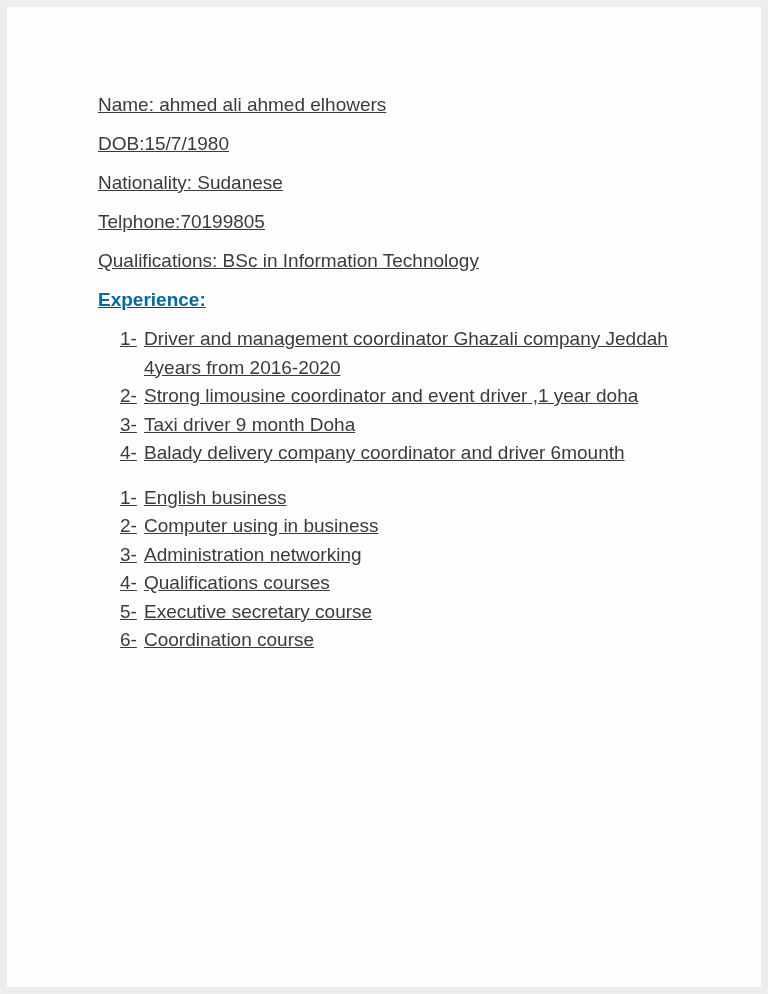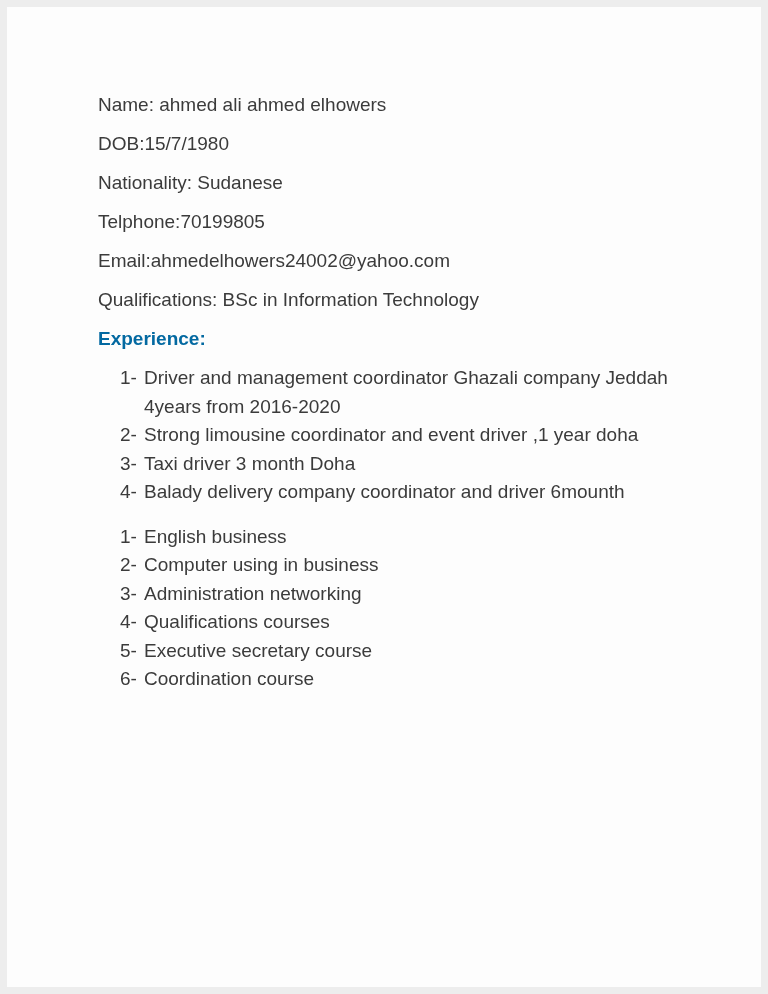--- a/index.html
+++ b/index.html
@@ -13,20 +13,21 @@
   }
   .page {
     position: absolute;
     left: 7px;
     top: 7px;
     width: 754px;
     height: 980px;
     background: #fdfdfd;
     color: #3b3b3b;
     overflow: hidden;
+    text-decoration: underline;
   }
   .content {
     padding: 86px 58px 0 91px;
   }
   .field {
     font-size: 19px;
     line-height: 24px;
     margin: 0 0 15px 0;
   }
   .section-heading {
@@ -65,21 +66,20 @@
 </head>
 <body>
 
 <div class="page">
   <div class="content">
 
     <p class="field">Name: ahmed ali ahmed elhowers</p>
     <p class="field">DOB:15/7/1980</p>
     <p class="field">Nationality: Sudanese</p>
     <p class="field">Telphone:70199805</p>
-    <p class="field">Email:ahmedelhowers24002@yahoo.com</p>
     <p class="field">Qualifications: BSc in Information Technology</p>
 
     <h2 class="section-heading heading-experience">Experience:</h2>
 
     <div class="list list-experience">
       <div class="list-item">
         <span class="item-number">1-</span>
         <span class="item-text">
           <span class="item-line">Driver and management coordinator Ghazali company Jeddah</span>
           <span class="item-line">4years from 2016-2020</span>
@@ -87,21 +87,21 @@
       </div>
       <div class="list-item">
         <span class="item-number">2-</span>
         <span class="item-text">
           <span class="item-line">Strong limousine coordinator and event driver ,1 year  doha</span>
         </span>
       </div>
       <div class="list-item">
         <span class="item-number">3-</span>
         <span class="item-text">
-          <span class="item-line">Taxi driver 3 month Doha</span>
+          <span class="item-line">Taxi driver 9 month Doha</span>
         </span>
       </div>
       <div class="list-item">
         <span class="item-number">4-</span>
         <span class="item-text">
           <span class="item-line">Balady delivery company coordinator and driver 6mounth</span>
         </span>
       </div>
     </div>
 

